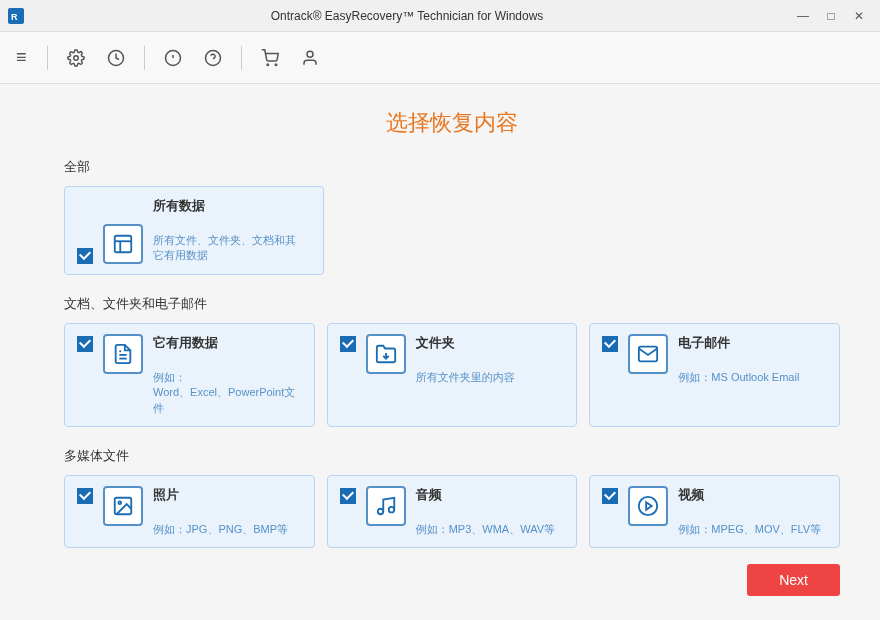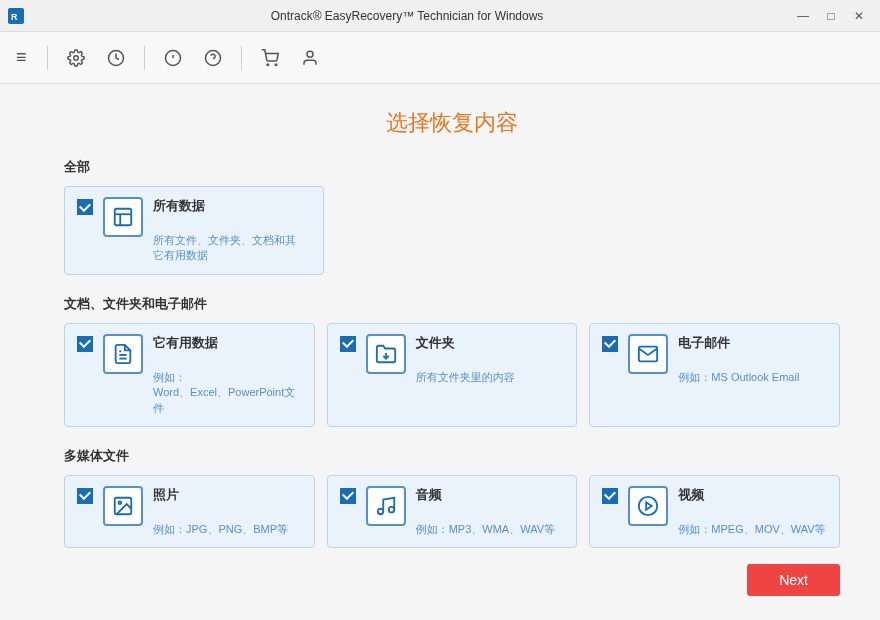--- a/index.html
+++ b/index.html
@@ -107,21 +107,21 @@
       text-align: center;
       font-size: 22px;
       font-weight: 500;
       color: #e87722;
       margin-bottom: 20px;
     }
 
     .section-label {
       font-size: 13px;
       color: #333;
-      font-weight: 700;
+      font-weight: 400;
       margin-bottom: 10px;
     }
 
     
     .cards-row {
       display: flex;
       gap: 12px;
       margin-bottom: 4px;
     }
 
@@ -130,20 +130,21 @@
       border-radius: 4px;
       background: #eaf3fc;
       padding: 10px 12px;
       display: flex;
       align-items: flex-start;
       cursor: pointer;
       min-width: 0;
     }
     .card.full {
       width: 260px;
+      align-items: flex-end;
     }
     .card.third {
       flex: 1;
     }
 
     .card-checkbox {
       width: 16px;
       height: 16px;
       border: 2px solid #5591c8;
       background: white;
@@ -397,21 +398,21 @@
     <div class="card third">
       <div class="card-checkbox checked"></div>
       <div class="card-icon-box">
         <svg width="22" height="22" viewBox="0 0 24 24" fill="none" stroke="#1a6db5" stroke-width="2">
           <circle cx="12" cy="12" r="10"></circle>
             <polygon points="10 8 16 12 10 16 10 8"></polygon>
         </svg>
       </div>
       <div class="card-text-wrap">
         <div class="card-title">视频</div>
-        <div class="card-desc">例如：MPEG、MOV、WAV等</div>
+        <div class="card-desc">例如：MPEG、MOV、FLV等</div>
       </div>
     </div>
   </div>
 
   <div class="bottom-bar">
     <button class="next-btn">Next</button>
   </div>
 
 </div>
 

